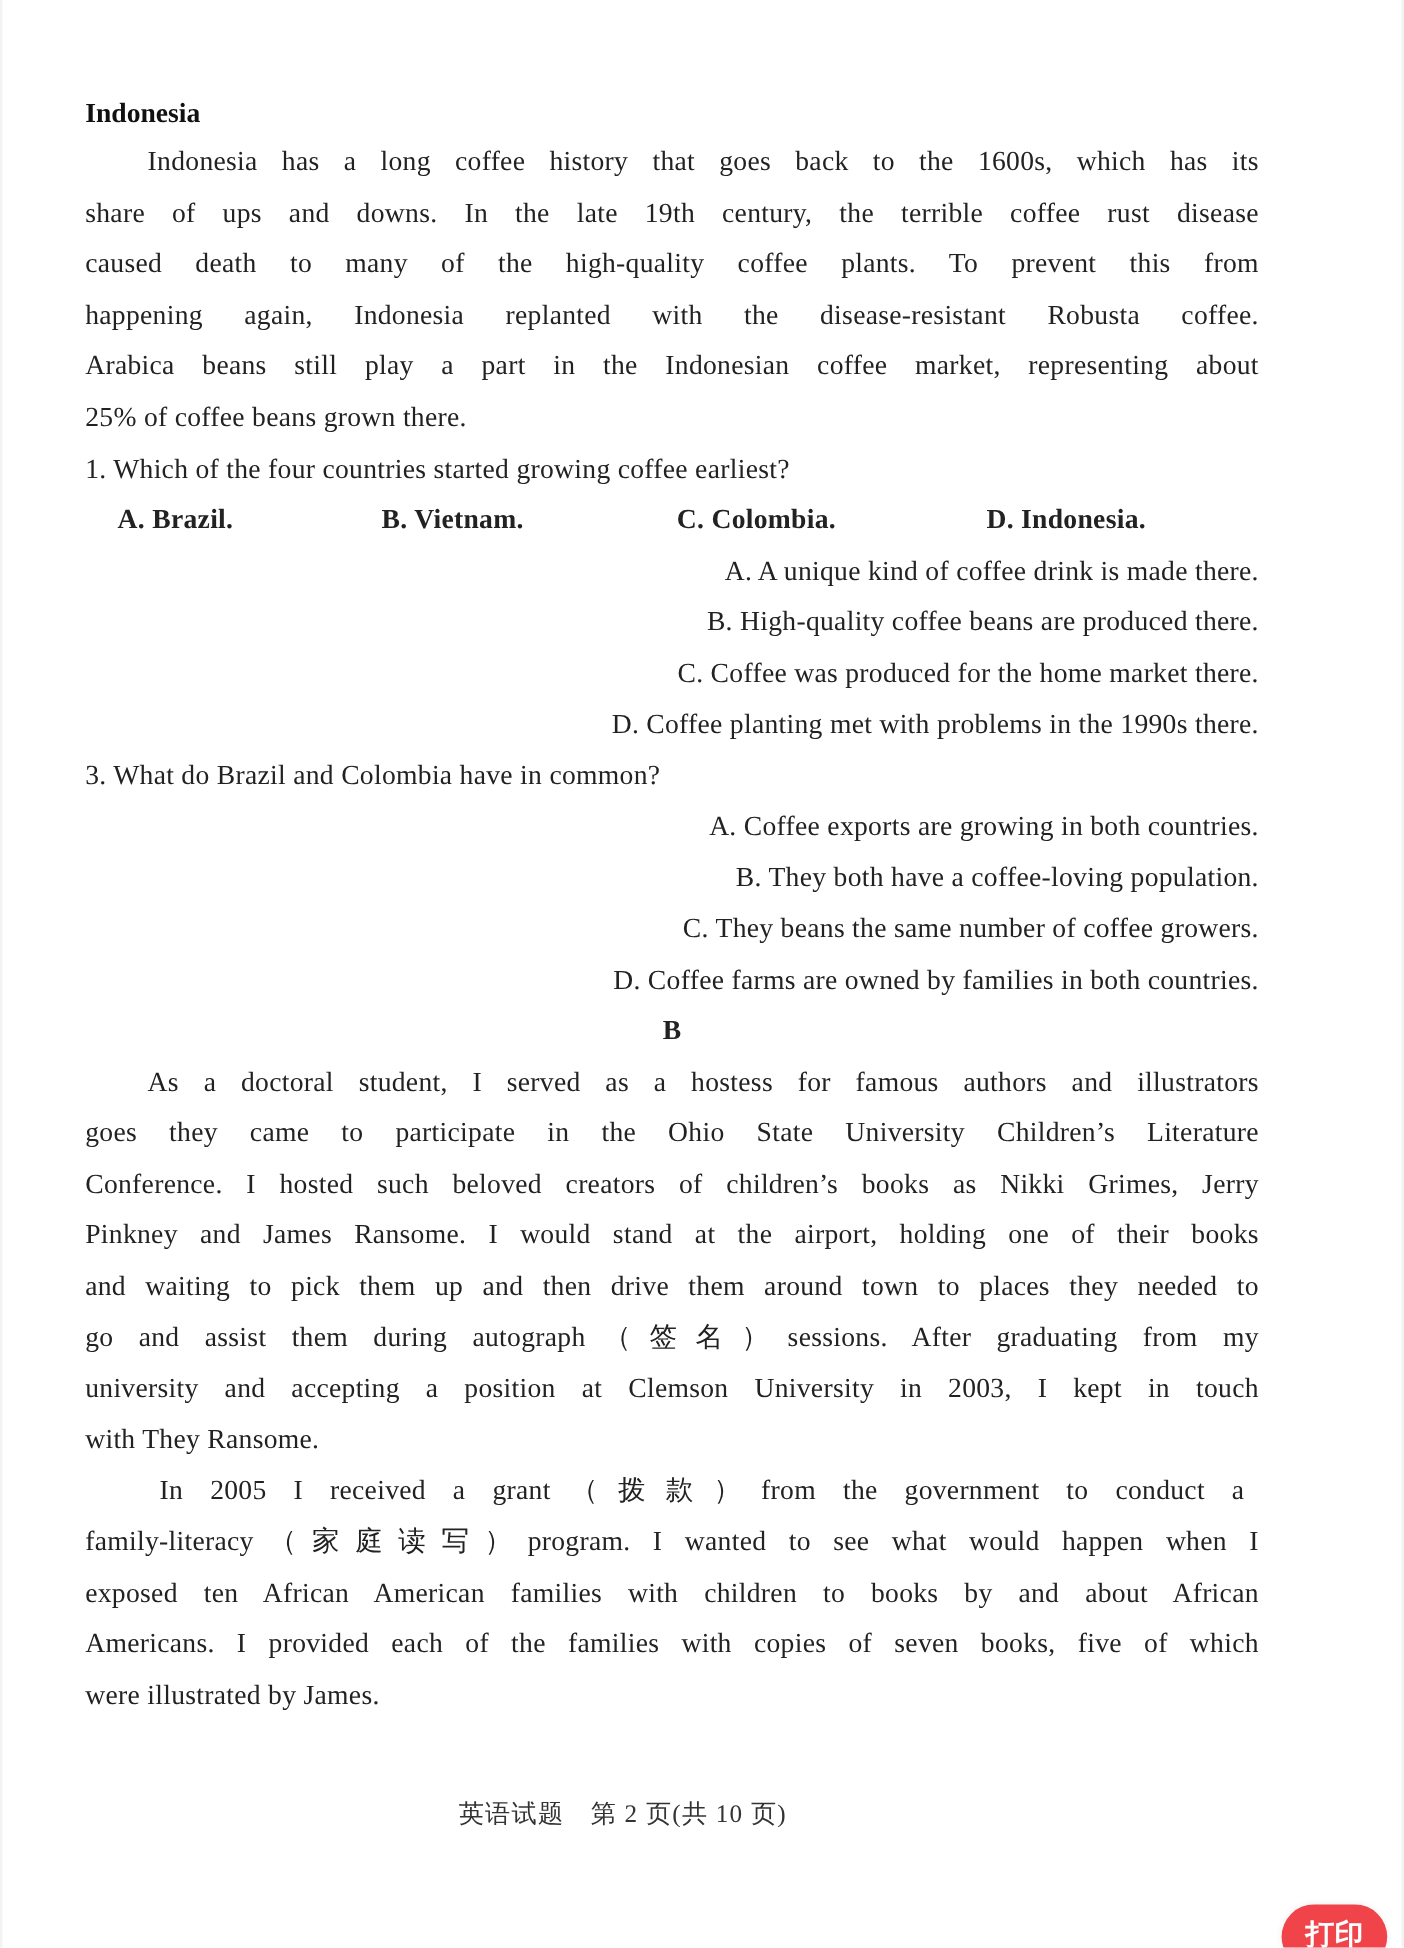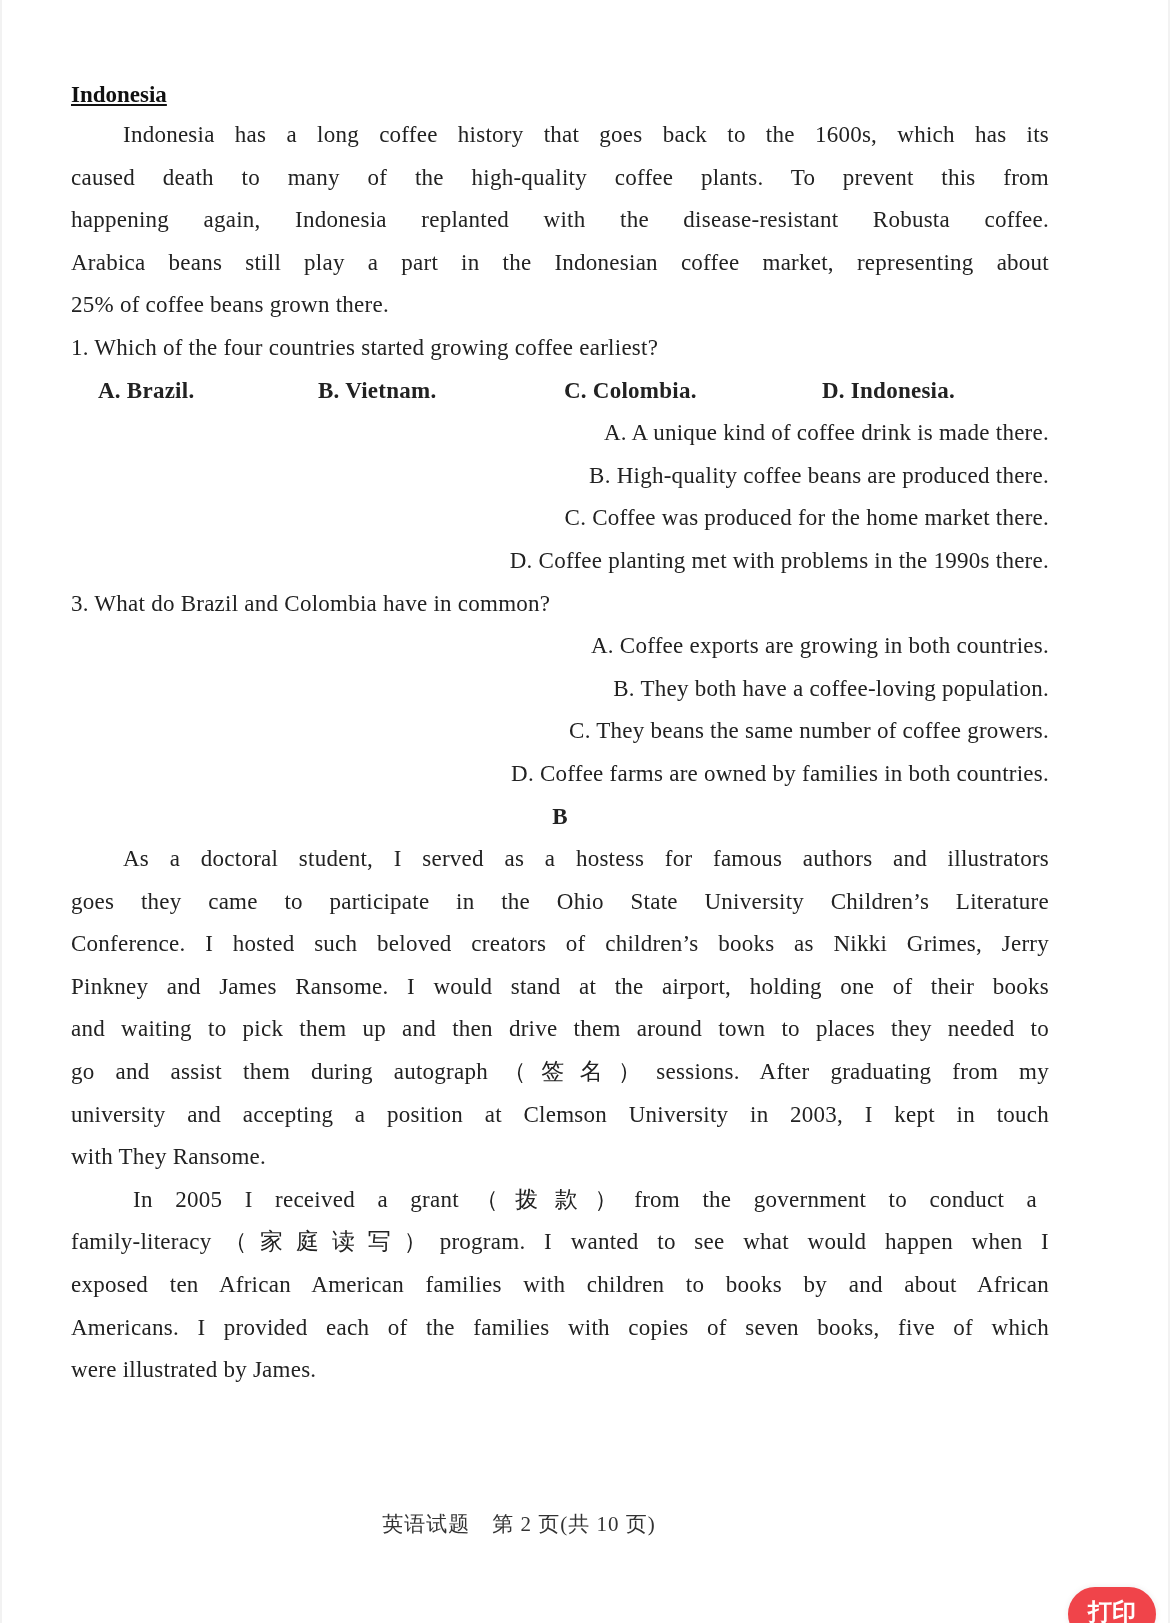--- a/index.html
+++ b/index.html
@@ -11,27 +11,27 @@
   .page {
     position: absolute; left: 71px; top: 76px; width: 978px;
   }
   .line {
     font-size: 23px; line-height: 42.6px; height: 42.6px;
     white-space: nowrap; letter-spacing: 0.25px;
   }
   .just { text-align: justify; text-align-last: justify; white-space: normal; overflow: hidden; }
   .indent { padding-left: 52px; }
   .opt { padding-left: 27px; text-align: right; }
-  .heading { font-weight: bold; font-size: 23px; line-height: 38px; height: 38px; color: #111; text-decoration: underline; }
+  .heading { font-weight: bold; font-size: 23px; line-height: 38px; height: 38px; color: #111; }
   .center-b { text-align: center; font-weight: bold; }
   .opts4 { position: relative; }
   .opts4 span { position: absolute; top: 0; font-weight: bold; }
   .footer {
     position: absolute; left: 0; width: 1038px; top: 1497px;
-    text-align: center; font-size: 21px; color: #333; letter-spacing: 1px; margin-top: 13px;
+    text-align: center; font-size: 21px; color: #333; letter-spacing: 1px;
   }
   .print-btn {
     position: absolute; left: 1068px; top: 1587px; width: 88px; height: 54px;
     background: #f0444a; border-radius: 27px; color: #fff;
     font-family: "DejaVu Sans", sans-serif; font-size: 24px; font-weight: bold;
     text-align: center; line-height: 50px; cursor: pointer;
     box-shadow: 0 0 6px rgba(0,0,0,0.08);
   }
   .left-edge { position: absolute; left: 0; top: 0; width: 2px; height: 1623px; background: #f2f2f2; }
   .right-edge { position: absolute; right: 0; top: 0; width: 2px; height: 1623px; background: #f2f2f2; }
@@ -39,20 +39,21 @@
 </head>
 <body>
 
 <div class="left-edge"></div>
 <div class="right-edge"></div>
 
 <div class="page">
   <div class="heading">Indonesia</div>
 
   <div class="line just indent">Indonesia has a long coffee history that goes back to the 1600s, which has its</div>
+  <div class="line just">share of ups and downs. In the late 19th century, the terrible coffee rust disease</div>
   <div class="line just">caused death to many of the high-quality coffee plants. To prevent this from</div>
   <div class="line just">happening again, Indonesia replanted with the disease-resistant Robusta coffee.</div>
   <div class="line just">Arabica beans still play a part in the Indonesian coffee market, representing about</div>
   <div class="line">25% of coffee beans grown there.</div>
 
   <div class="line">1. Which of the four countries started growing coffee earliest?</div>
   <div class="line opts4">
     <span style="left:27px">A. Brazil.</span>
     <span style="left:247px">B. Vietnam.</span>
     <span style="left:493px">C. Colombia.</span>

